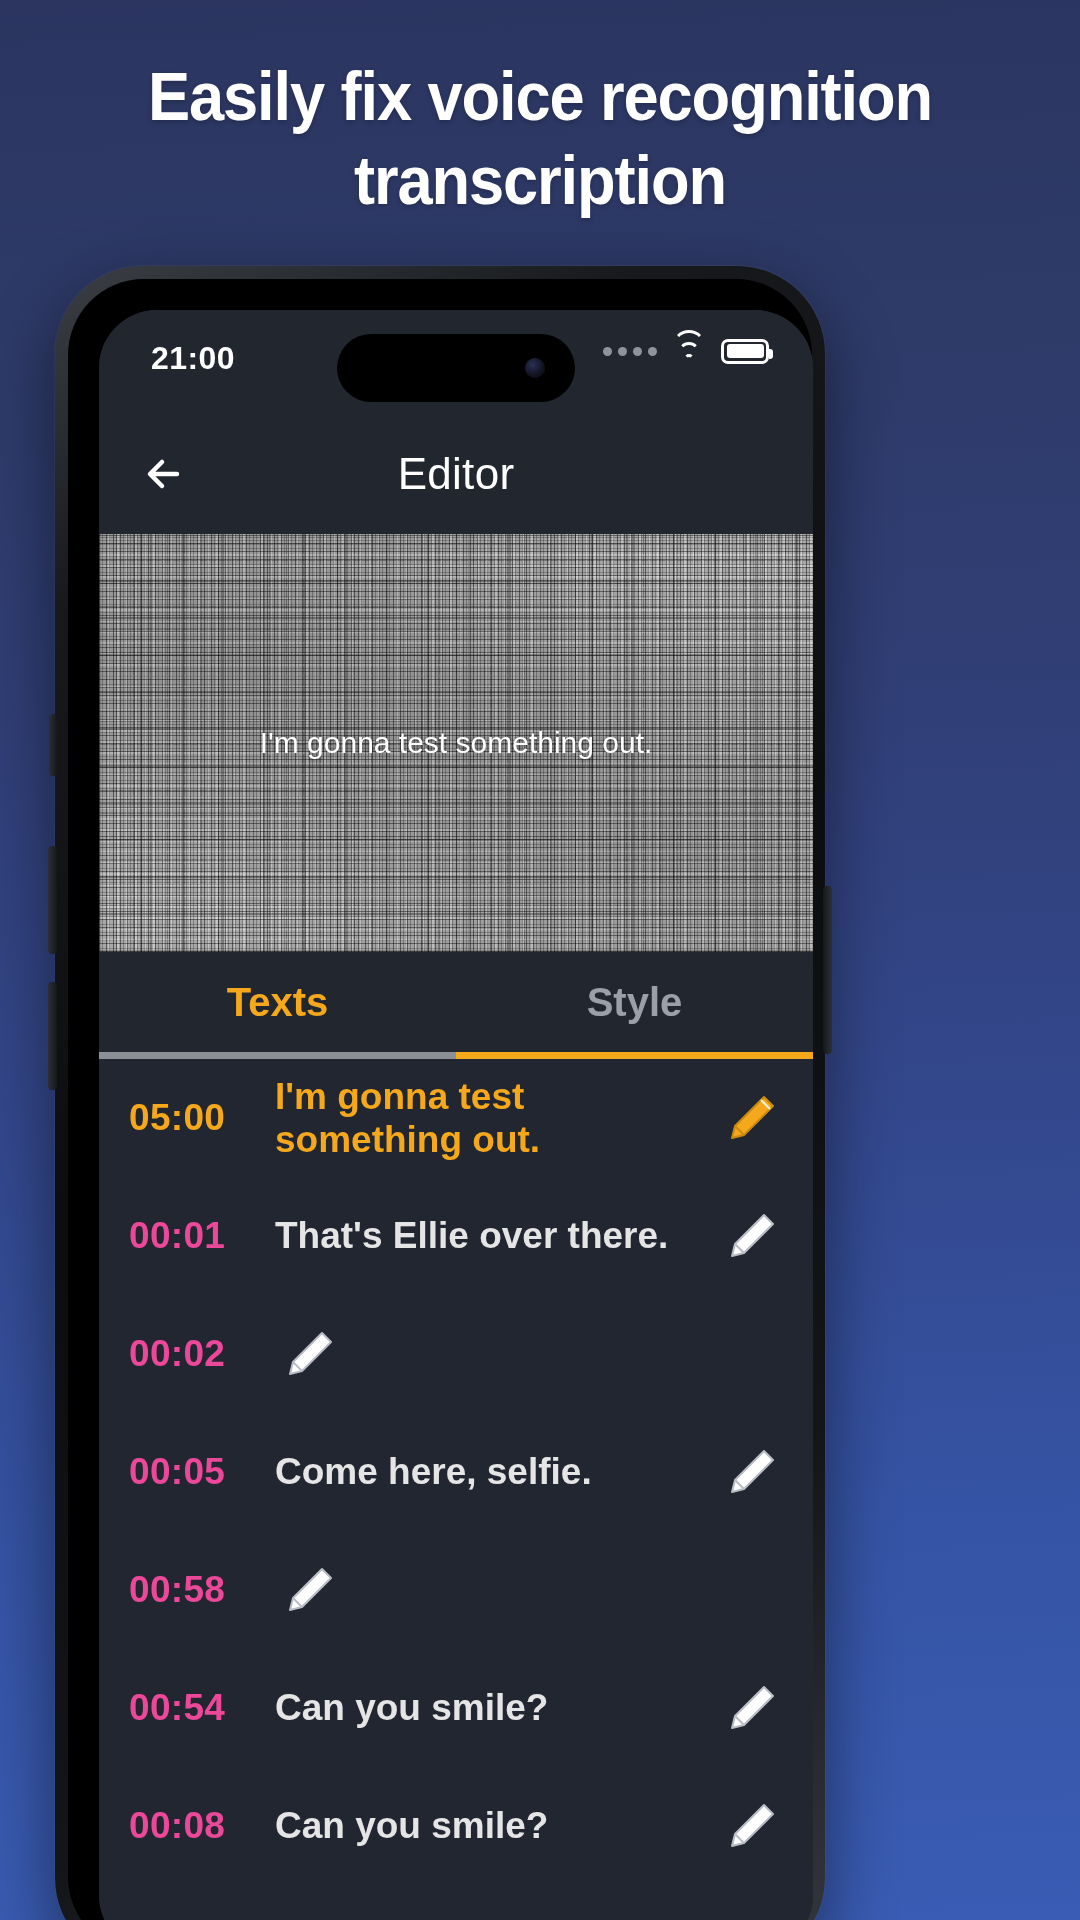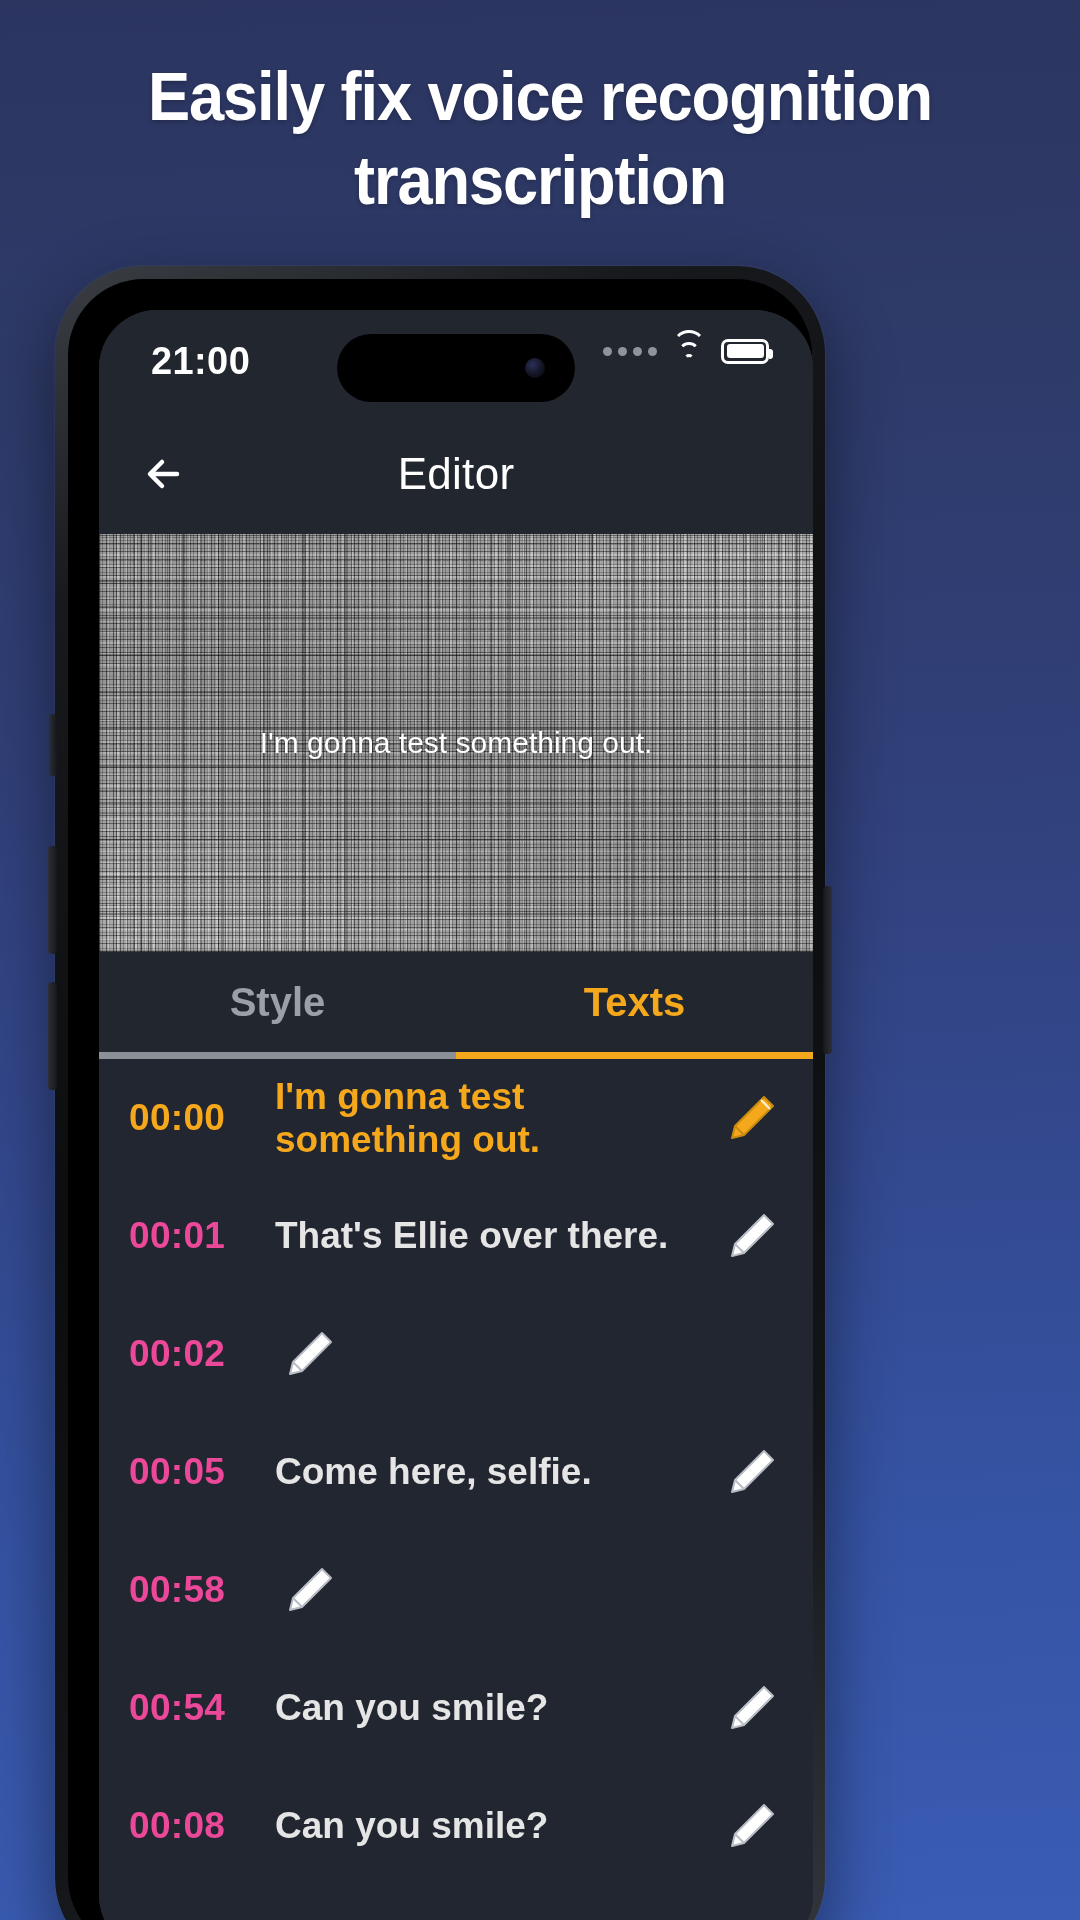--- a/index.html
+++ b/index.html
@@ -50,21 +50,21 @@
   .btn-power{ right:-7px; top:620px; width:9px; height:168px;
               background:linear-gradient(270deg,#2c3036,#15171a); }
 
   
   .statusbar{
     position:absolute; left:0; top:0; width:714px; height:104px;
     background:#22262e; z-index:5;
   }
   .sb-time{
     position:absolute; left:52px; top:30px;
-    color:#fff; font-size:38px; font-weight:bold; letter-spacing:.4px;
+    color:#fff; font-size:32px; font-weight:bold; letter-spacing:.4px;
   }
   .island{
     position:absolute; left:50%; top:24px; transform:translateX(-50%);
     width:238px; height:68px; border-radius:34px; background:#000;
   }
   .island-cam{
     position:absolute; right:30px; top:50%; transform:translateY(-50%);
     width:20px; height:20px; border-radius:50%;
     background:radial-gradient(circle at 38% 34%,#2b2f57 0%,#111320 58%,#07080d 100%);
   }
@@ -223,32 +223,32 @@
         </div>
       </div>
 
       <div class="preview">
         <div class="linen"></div>
         <div class="linen-dark"></div>
         <div class="caption">I'm gonna test something out.</div>
       </div>
 
       <div class="tabs">
+        <div class="tab active">Texts</div>
         <div class="tab inactive">Style</div>
-        <div class="tab active">Texts</div>
       </div>
       <div class="tab-underline">
         <span class="u-left"></span>
         <span class="u-right"></span>
       </div>
 
       <div class="list">
 
         <div class="row active">
-          <span class="time">00:00</span>
+          <span class="time">05:00</span>
           <span class="text">I'm gonna test something out.</span>
           <span class="pencil">
             <svg width="54" height="54" viewBox="0 0 54 54">
               <path d="M39 6 L48 15 L19 44 L7 47 L10 35 Z" fill="#f5a81c" stroke="#c98a10" stroke-width="2" stroke-linejoin="round"></path>
               <path d="M10 35 L19 44" stroke="#c98a10" stroke-width="2"></path>
               <path d="M36 9 L45 18" stroke="#fff3d0" stroke-width="2"></path>
             </svg>
           </span>
         </div>
 

